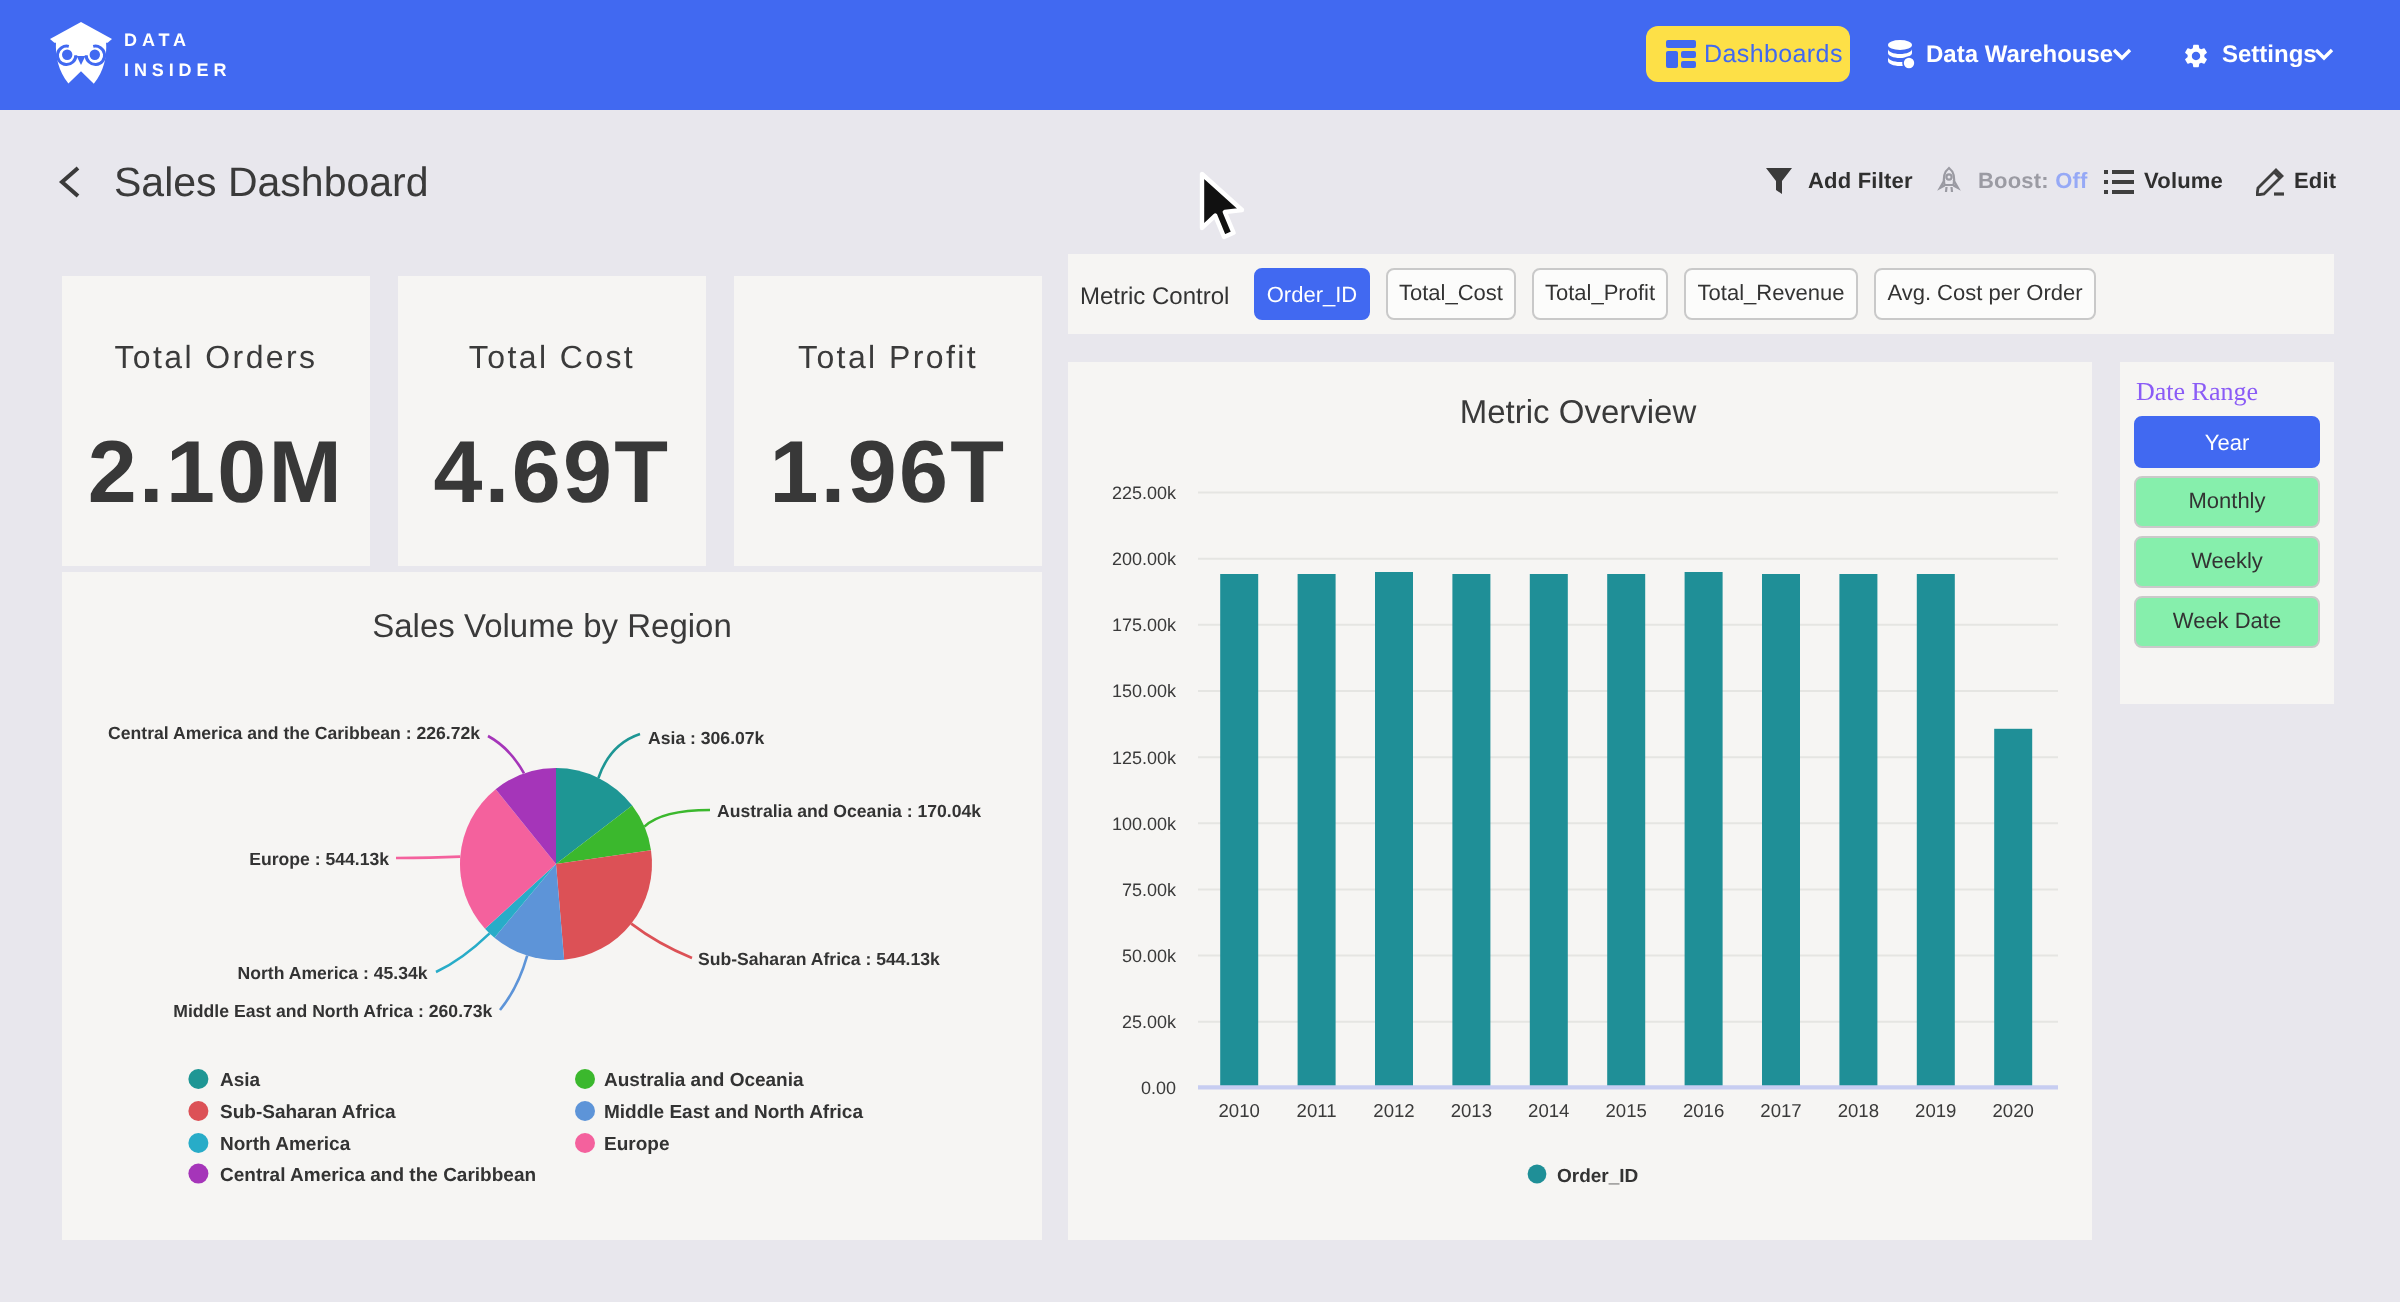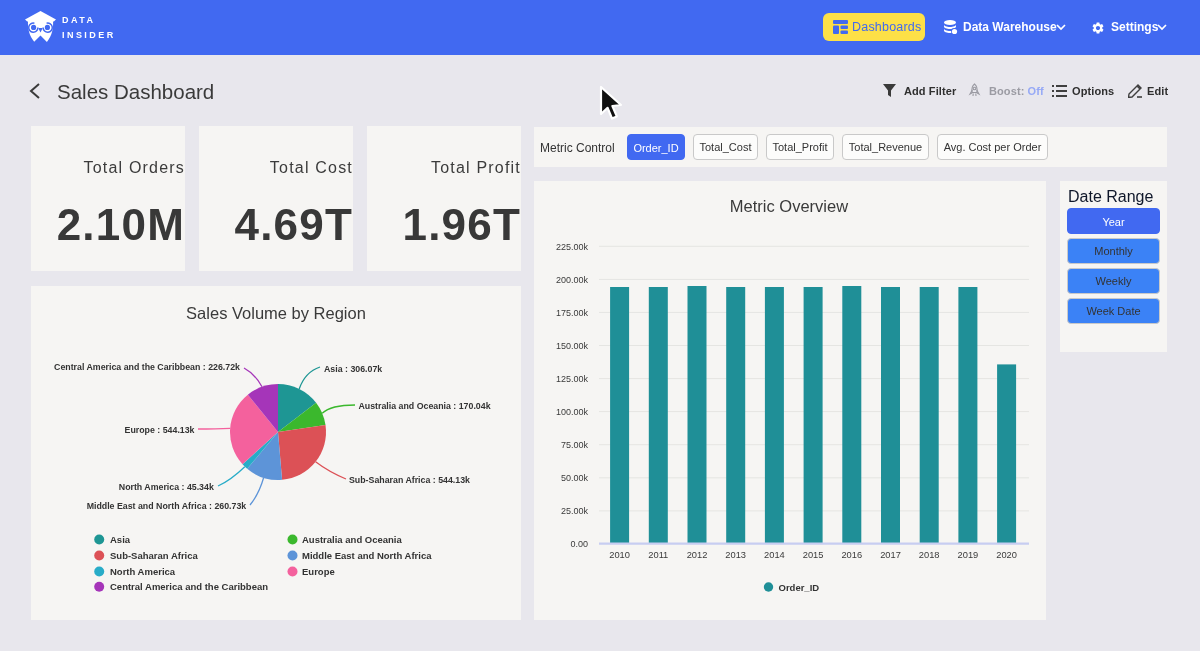--- a/index.html
+++ b/index.html
@@ -11,32 +11,32 @@
 
 #header { position:absolute; left:0; top:0; width:1200px; height:55px; background:#4169f1; }
 #logotext { position:absolute; left:62px; top:12.5px; color:#fff; font-size:9px; font-weight:bold; letter-spacing:2.45px; line-height:15.2px; }
 #dashbtn { position:absolute; left:823px; top:13px; width:102px; height:28px; background:#fde047; border-radius:6px; }
 #dashbtn span { position:absolute; left:29px; top:7px; font-size:12.5px; font-weight:500; color:#4169f1; letter-spacing:0.2px; }
 .navitem { position:absolute; top:20px; color:#fff; font-size:12px; font-weight:700; }
 
 .tool { position:absolute; top:85px; font-size:11px; font-weight:600; color:#2f2f2f; letter-spacing:0.1px; }
 #pagetitle { position:absolute; left:57px; top:80px; font-size:20.5px; color:#3a3a3a; }
 
-.kpi { width:154px; height:145px; top:126px; text-align:right; }
+.kpi { width:154px; height:145px; top:138px; text-align:center; }
 .kpi .t { margin-top:33px; font-size:16px; font-weight:500; color:#3b3b3b; letter-spacing:1.2px; }
 .kpi .v { margin-top:23px; font-size:44px; font-weight:700; color:#383838; letter-spacing:1.2px; }
 
 #metricbar { left:534px; top:127px; width:633px; height:40px; }
 #metricbar .lbl { position:absolute; left:6px; top:14px; font-size:12px; color:#333;text-align:right; }
 .mbtn { position:absolute; top:7px; height:26px; border-radius:4px; font-size:11px; line-height:24px; text-align:center; color:#333; background:#fcfcfb; border:1px solid #c9c9c9; }
 .mbtn.sel { background:#4169f1; border-color:#4169f1; color:#fff; line-height:26px; }
 
 #datepanel { left:1060px; top:181px; width:107px; height:171px; }
-#datepanel .lbl { position:absolute; left:8px; top:7px; font-size:16px; font-weight:500; color:#0f172a; }
-.dbtn { position:absolute; left:7px; width:93px; height:26px; border-radius:4px; font-size:11px; text-align:center; line-height:24px; color:#333; background:#3b82f6; border:1px solid #c9c9c9; }
+#datepanel .lbl { position:absolute; left:8px; top:7px; font-size:13px; font-weight:500; color:#8b5cf6;font-family:Liberation Serif, serif; }
+.dbtn { position:absolute; left:7px; width:93px; height:26px; border-radius:4px; font-size:11px; text-align:center; line-height:24px; color:#333; background:#86efac; border:1px solid #c9c9c9; }
 .dbtn.sel { background:#4169f1; border-color:#4169f1; color:#fff; line-height:26px; }
 </style>
 </head>
 <body>
 <div id="root">
 
   <div id="header">
     <svg class="abs" style="left:25px;top:10px" width="31" height="33" viewBox="0 0 31 33">
       <path d="M15.5 1 L31 9.5 L28.8 11.4 L2.2 11.4 L0 9.5 Z" fill="#fff"></path>
       <path d="M3 10.5 L28 10.5 C28.6 18.5 27 25.5 21.9 31.9 L15.5 25.6 L9.2 31.7 C4.2 25.5 2.6 18.5 3 10.5 Z" fill="#fff"></path>
@@ -103,21 +103,21 @@
   <svg class="abs" style="left:1052px;top:85px" width="15" height="12" viewBox="0 0 15 12">
       <g fill="#3f3f3f">
         <rect x="0" y="0" width="2" height="2"></rect>
         <rect x="4" y="0" width="11" height="2"></rect>
         <rect x="0" y="5" width="2" height="2"></rect>
         <rect x="4" y="5" width="11" height="2"></rect>
         <rect x="0" y="10" width="2" height="2"></rect>
         <rect x="4" y="10" width="11" height="2"></rect>
       </g>
     </svg>
-  <div class="tool" style="left:1072px">Options</div>
+  <div class="tool" style="left:1072px">Volume</div>
   <svg class="abs" style="left:1128px;top:83px" width="15" height="15" viewBox="0 0 15 15">
       <path d="M1 11 L10 2 L13 5 L4 14 L0.5 14.5 Z M9 3 L12 6" fill="none" stroke="#3f3f3f" stroke-width="1.4"></path>
       <rect x="9" y="13.2" width="5" height="1.6" fill="#3f3f3f"></rect>
     </svg>
   <div class="tool" style="left:1147px">Edit</div>
 
   <svg class="abs" style="left:599px;top:85px" width="26" height="38" viewBox="0 0 26 38">
       <path d="M2 2 L2 29 L8.6 22.8 L13 33.5 L17.8 31.4 L13.4 21 L22 20 Z" fill="#111" stroke="#fff" stroke-width="2.2" stroke-linejoin="round"></path>
     </svg>
 

